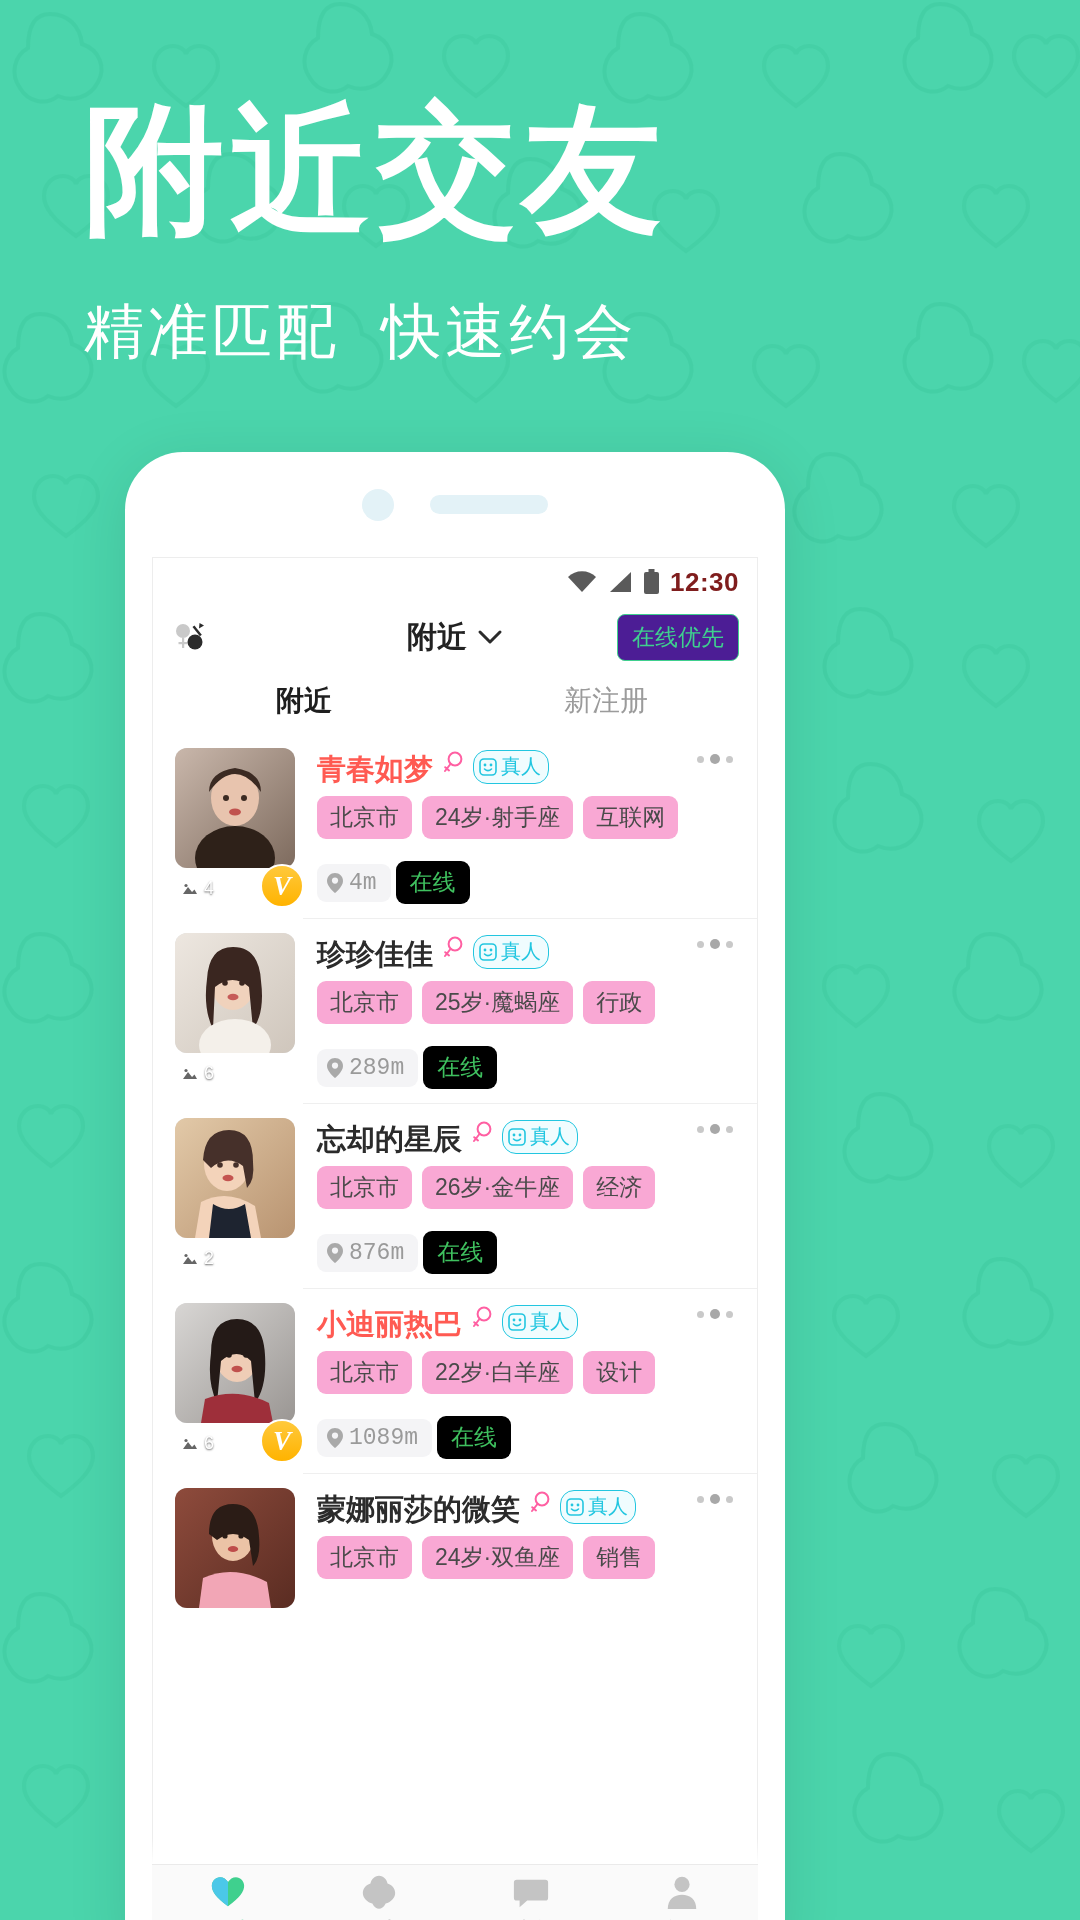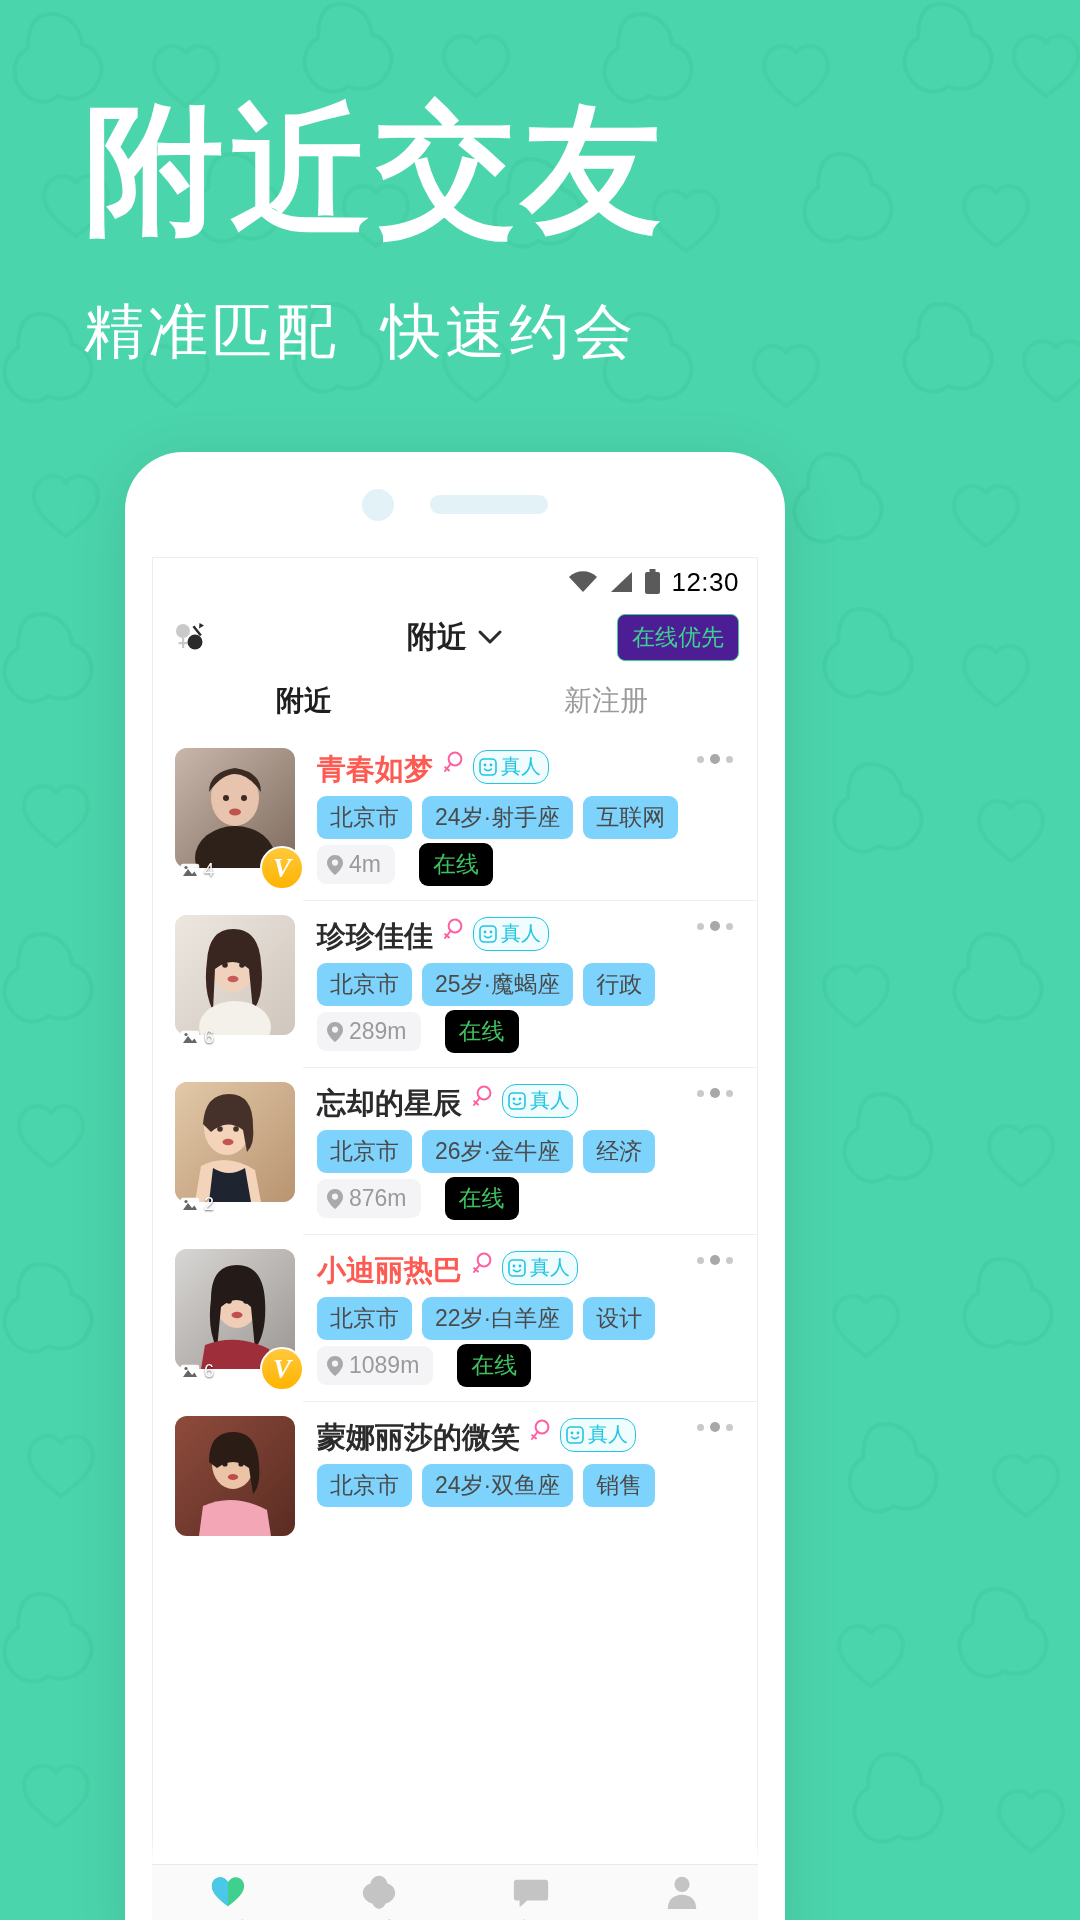--- a/index.html
+++ b/index.html
@@ -64,21 +64,21 @@
     border-right:1px solid #EDEDED;
     border-top:1px solid #EDEDED;
     overflow:hidden;
   }
 
   
   .statusbar {
     height:48px; display:flex; align-items:center; justify-content:flex-end;
     padding-right:18px; gap:10px; color:#5A5A5A;
   }
-  .sb-time { font-size:26px; color:#000000; letter-spacing:0.5px; }
+  .sb-time { font-size:26px; color:#7f1d1d; letter-spacing:0.5px;font-weight:bold; }
   .sb-ic { display:block; }
 
   
   .appbar {
     height:62px; display:flex; align-items:center;
     padding:0 18px; position:relative;
   }
   .gender-filter { width:38px; height:38px; position:relative; cursor:pointer; }
   .appbar-title {
     position:absolute; left:0; right:0; text-align:center;
@@ -148,24 +148,24 @@
   }
   .more-dots {
     position:absolute; right:10px; top:20px;
     display:flex; gap:6px; align-items:center; cursor:pointer;
   }
   .more-dots i { width:7px; height:7px; border-radius:50%; background:#C9C9C9; display:block; }
   .more-dots i.mid { width:10px; height:10px; background:#A8A8A8; }
 
   .tagrow { display:flex; gap:10px; margin-top:12px; flex-wrap:nowrap; }
   .tag {
-    background:#7dd3fc; color:#4A4A4A; font-size:23px;
+    background:#f9a8d4; color:#4A4A4A; font-size:23px;
     border-radius:9px; padding:6px 13px; white-space:nowrap;
   }
-  .metarow { display:flex; gap:24px; margin-top:4px; align-items:center; }
+  .metarow { display:flex; gap:5px; margin-top:22px; align-items:center;font-family:Liberation Mono, monospace; }
   .dist {
     background:#F4F4F6; color:#9A9A9A; font-size:23px;
     border-radius:9px; padding:6px 14px 6px 9px;
     display:flex; align-items:center; gap:5px; white-space:nowrap;
   }
   .online {
     background:#000000; color:#3FC15F; font-size:23px;
     border-radius:9px; padding:6px 14px; white-space:nowrap;
   }
   .divider { height:1px; background:#EFEFEF; margin:14px 0 0 150px; }

